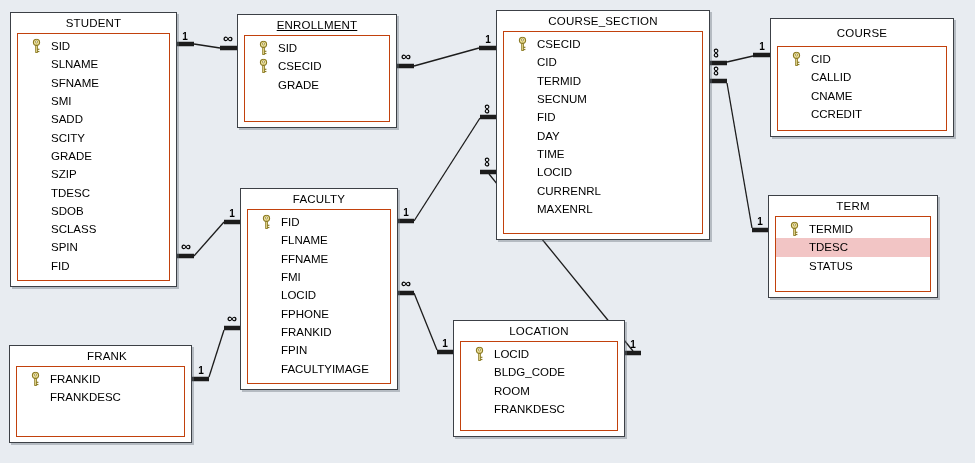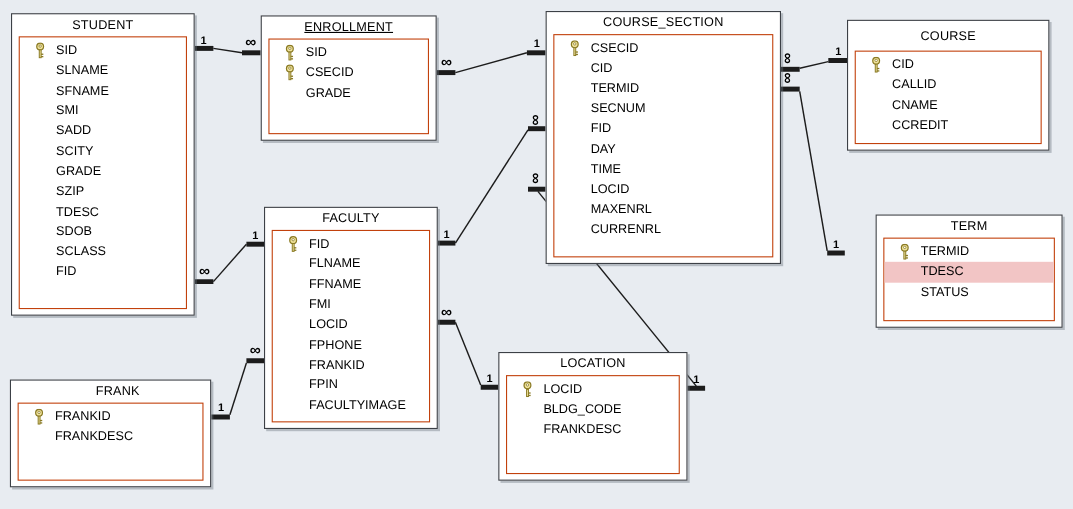--- a/index.html
+++ b/index.html
@@ -141,20 +141,23 @@
             <div class="frow">
               <span>TDESC</span>
             </div>
             <div class="frow">
               <span>SDOB</span>
             </div>
             <div class="frow">
               <span>SCLASS</span>
             </div>
             <div class="frow">
+              <span>SPIN</span>
+            </div>
+            <div class="frow">
               <span>FID</span>
             </div>
           </div>
         </div>
       </div>
       <div class="tbl" style="left: 237px; top: 14px; width: 160px; height: 114px;">
         <div class="tbl-title" style="height: 20px; text-decoration: underline;">
           <span>ENROLLMENT</span>
         </div>
         <div class="tbl-inner" style="top: 20px;">
@@ -216,24 +219,24 @@
             <div class="frow">
               <span>DAY</span>
             </div>
             <div class="frow">
               <span>TIME</span>
             </div>
             <div class="frow">
               <span>LOCID</span>
             </div>
             <div class="frow">
+              <span>CURRENRL</span>
+            </div>
+            <div class="frow">
               <span>MAXENRL</span>
-            </div>
-            <div class="frow">
-              <span>CURRENRL</span>
             </div>
           </div>
         </div>
       </div>
       <div class="tbl" style="left: 770px; top: 18px; width: 184px; height: 119px;">
         <div class="tbl-title" style="height: 27px;">
           <span>COURSE</span>
         </div>
         <div class="tbl-inner" style="top: 27px;">
           <div style="padding-top: 3px;">
@@ -252,21 +255,21 @@
             </div>
             <div class="frow">
               <span>CNAME</span>
             </div>
             <div class="frow">
               <span>CCREDIT</span>
             </div>
           </div>
         </div>
       </div>
-      <div class="tbl" style="left: 768px; top: 195px; width: 170px; height: 103px; margin-left: 28px;">
+      <div class="tbl" style="left: 768px; top: 195px; width: 170px; height: 103px;">
         <div class="tbl-title" style="height: 20px;">
           <span>TERM</span>
         </div>
         <div class="tbl-inner" style="top: 20px;">
           <div style="padding-top: 3px;">
             <div class="frow">
               <svg class="keyicon" width="11" height="15" viewBox="0 0 11 15">
                 <circle cx="5.5" cy="3.8" r="3.1" fill="#efe29b" stroke="#8a7a24" stroke-width="1.1"></circle>
                 <circle cx="5.5" cy="3.4" r="1.1" fill="#ffffff" stroke="#8a7a24" stroke-width="0.7"></circle>
                 <rect x="4.7" y="6.8" width="1.7" height="7.2" fill="#efe29b" stroke="#8a7a24" stroke-width="0.9"></rect>
@@ -338,20 +341,23 @@
                 <circle cx="5.5" cy="3.8" r="3.1" fill="#efe29b" stroke="#8a7a24" stroke-width="1.1"></circle>
                 <circle cx="5.5" cy="3.4" r="1.1" fill="#ffffff" stroke="#8a7a24" stroke-width="0.7"></circle>
                 <rect x="4.7" y="6.8" width="1.7" height="7.2" fill="#efe29b" stroke="#8a7a24" stroke-width="0.9"></rect>
                 <rect x="6.3" y="10.2" width="2.1" height="1.2" fill="#8a7a24"></rect>
                 <rect x="6.3" y="12.4" width="2.1" height="1.2" fill="#8a7a24"></rect>
               </svg>
               <span>LOCID</span>
             </div>
             <div class="frow">
               <span>BLDG_CODE</span>
+            </div>
+            <div class="frow">
+              <span>ROOM</span>
             </div>
             <div class="frow">
               <span>FRANKDESC</span>
             </div>
           </div>
         </div>
       </div>
       <div class="tbl" style="left: 9px; top: 345px; width: 183px; height: 98px;">
         <div class="tbl-title" style="height: 20px; margin-left: 13px;">
           <span>FRANK</span>

